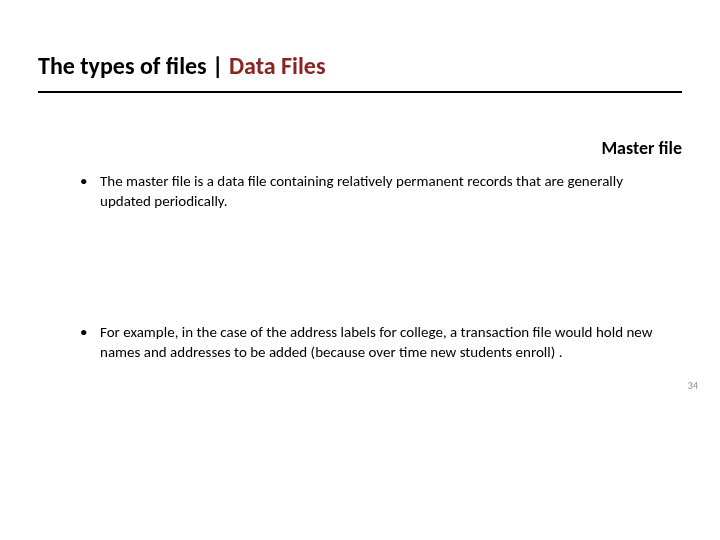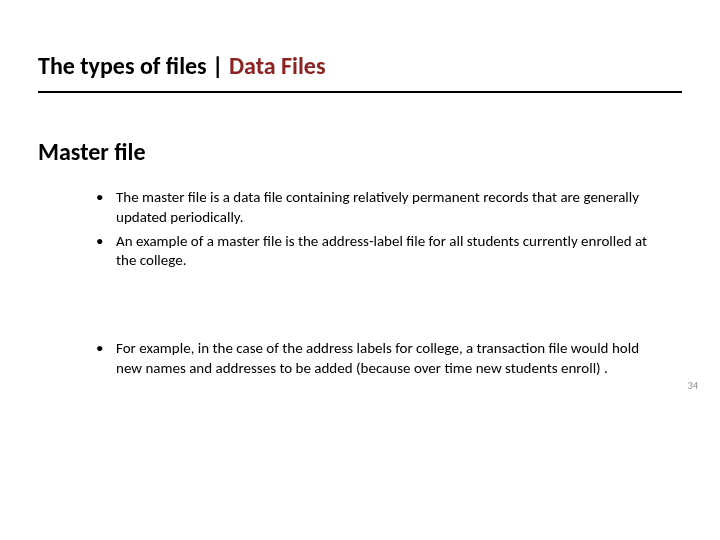--- a/index.html
+++ b/index.html
@@ -34,39 +34,40 @@
   .title-part2 { color: #8a2322; }
   .rule {
     border: none;
     border-top: 2px solid #000000;
     margin: 10px 0 0 0;
   }
   .section-heading {
     position: absolute;
     left: 38px;
     right: 38px;
-    font-size: 24px;
+    font-size: 18px;
     font-weight: 700;
     color: #000000;
+    text-align: right;
   }
   #sec1 { top: 137px; }
   #sec2 { top: 288px; }
   .bullets {
     position: absolute;
     left: 76px;
     right: 52px;
     font-size: 15px;
     line-height: 1.32;
     color: #000000;
   }
   #b1 { top: 172px; }
   #b2 { top: 323px; }
   .bullets ul {
     list-style: none;
-    margin: 16px;
+    margin: 0;
     padding: 0;
   }
   .bullets li {
     position: relative;
     padding-left: 24px;
     margin-bottom: 4px;
   }
   .bullets li::before {
     content: "•";
     position: absolute;
@@ -91,21 +92,20 @@
     <div class="title-line">
       <span class="title-part1">The types of files | </span><span class="title-part2">Data Files</span>
     </div>
     <hr class="rule">
   </div>
 
   <div id="sec1" class="section-heading">Master file</div>
   <div id="b1" class="bullets">
     <ul>
       <li>The master file is a data file containing relatively permanent records that are generally updated periodically.</li>
-      <li>An example of a master file is the address-label file for all students currently enrolled at the college.</li>
     </ul>
   </div>
 
   <div id="b2" class="bullets">
     <ul>
       <li>For example, in the case of the address labels for college, a transaction file would hold new names and addresses to be added (because over time new students enroll) .</li>
     </ul>
   </div>
 
   <div class="page-number">34</div>

